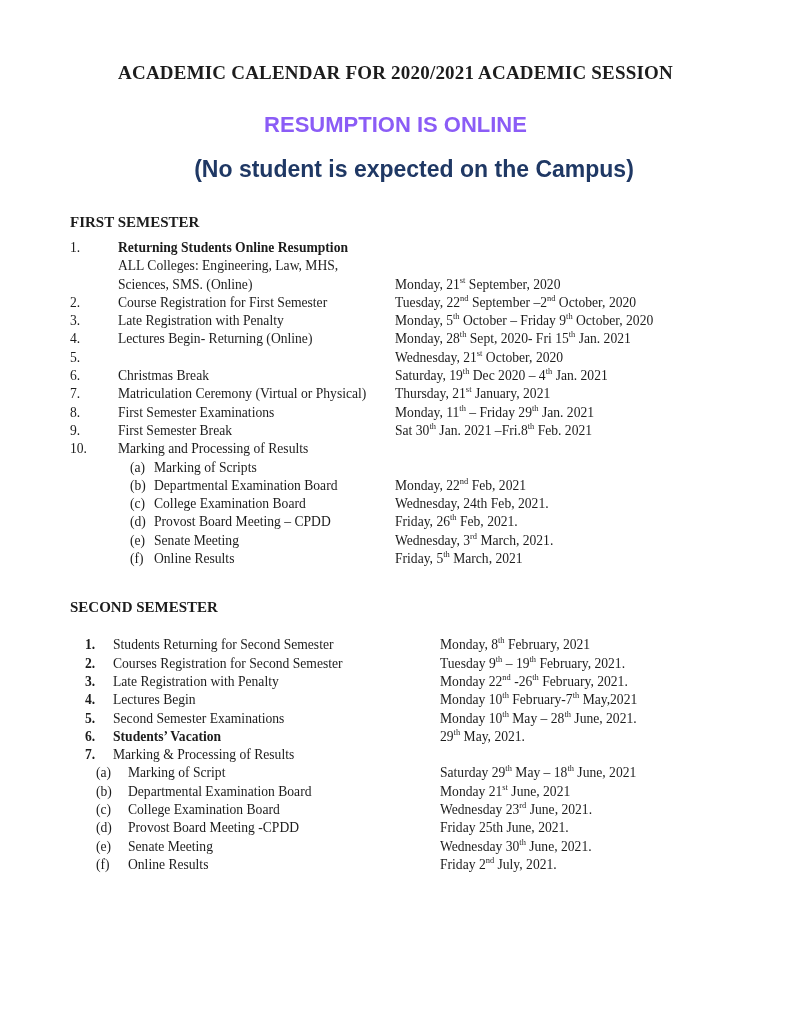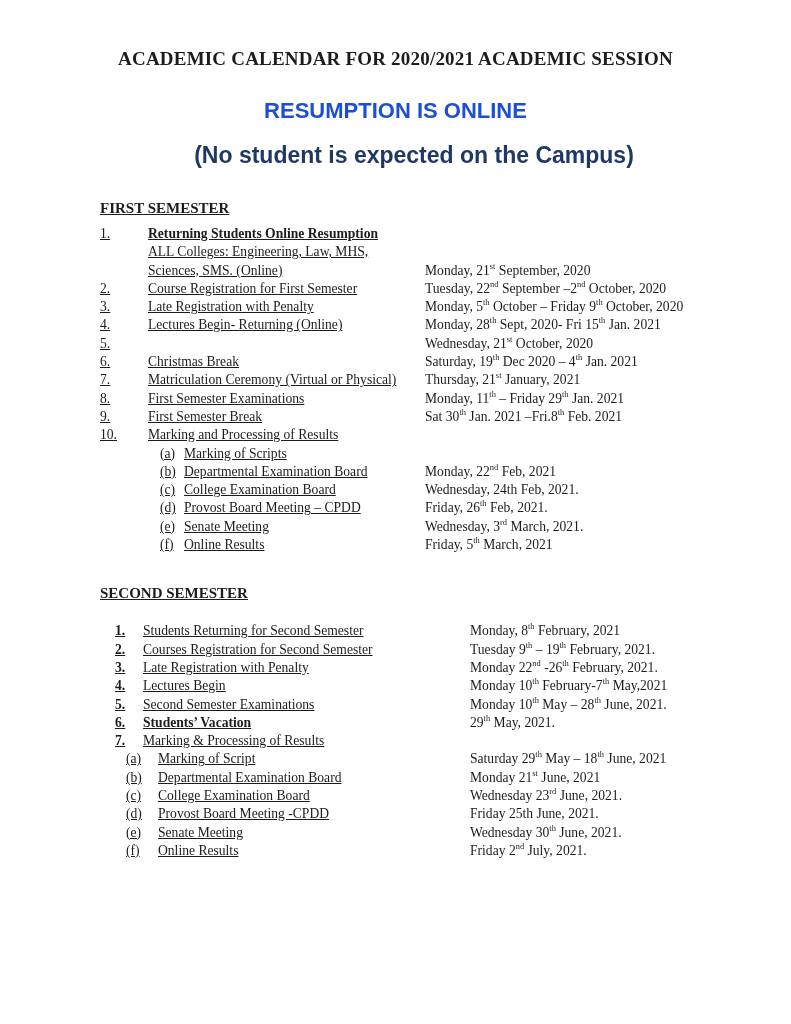--- a/index.html
+++ b/index.html
@@ -2,21 +2,21 @@
 <html><head>
 <meta charset="utf-8">
 <style>
   html, body { margin: 0; padding: 0; background: #ffffff; }
   body {
     width: 791px; height: 1024px;
     font-family: "Liberation Serif", serif;
     color: #1c1c1c;
     overflow: hidden;
   }
-  .page { padding-top: 48px; }
+  .page { padding-top: 62px; }
 
   .title {
     text-align: center;
     font-size: 19px;
     font-weight: bold;
     margin: 0 40px;
     letter-spacing: 0.2px;
   }
   .banner {
     text-align: center;
@@ -26,21 +26,21 @@
     margin-top: 28px;
   }
   .subbanner {
     text-align: center;
     font-family: "Liberation Sans", sans-serif;
     font-weight: bold;
     font-size: 23px;
     margin-top: 18px;
   }
 
-  section { margin-left: 100px; margin-right: 55px; text-decoration: underline; }
+  section { margin-left: 70px; margin-right: 55px; }
   .sec-first  { margin-top: 30px; }
   .sec-second { margin-top: 30px; }
   .sec-heading {
     font-size: 15px;
     font-weight: bold;
     margin: 0;
     line-height: 19px;
   }
   .sec-first  .rows { margin-top: 7px; }
   .sec-second .rows { margin-top: 19px; }
@@ -72,21 +72,21 @@
   .b { font-weight: bold; }
   sup { font-size: 0.62em; vertical-align: super; line-height: 0; }
 </style>
 </head>
 <body>
 
 <div class="page">
 
   <h1 class="title">ACADEMIC CALENDAR FOR 2020/2021 ACADEMIC SESSION</h1>
 
-  <div class="banner" style="color: #1d4ed8;">RESUMPTION IS ONLINE</div>
+  <div class="banner" style="color: #8b5cf6;">RESUMPTION IS ONLINE</div>
 
   <div class="subbanner" style="color: rgb(31, 56, 100); margin-left: 37px;">(No student is expected on the Campus)</div>
 
   <section class="sec-first">
     <h2 class="sec-heading">FIRST SEMESTER</h2>
     <div class="rows">
         <div class="row fs main">
     <span class="num">1.</span>
     <span class="txt b">Returning Students Online Resumption</span>
     <span class="date"></span>

